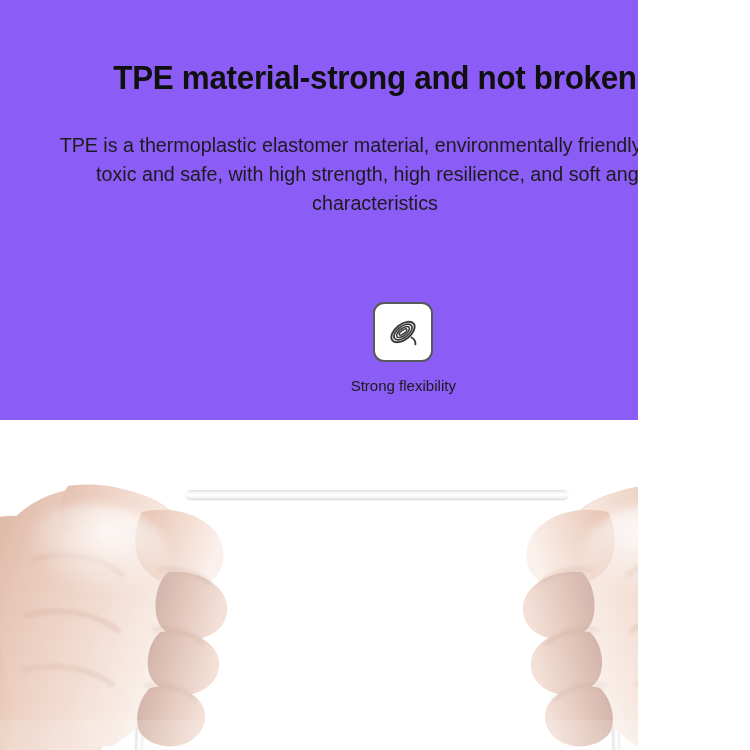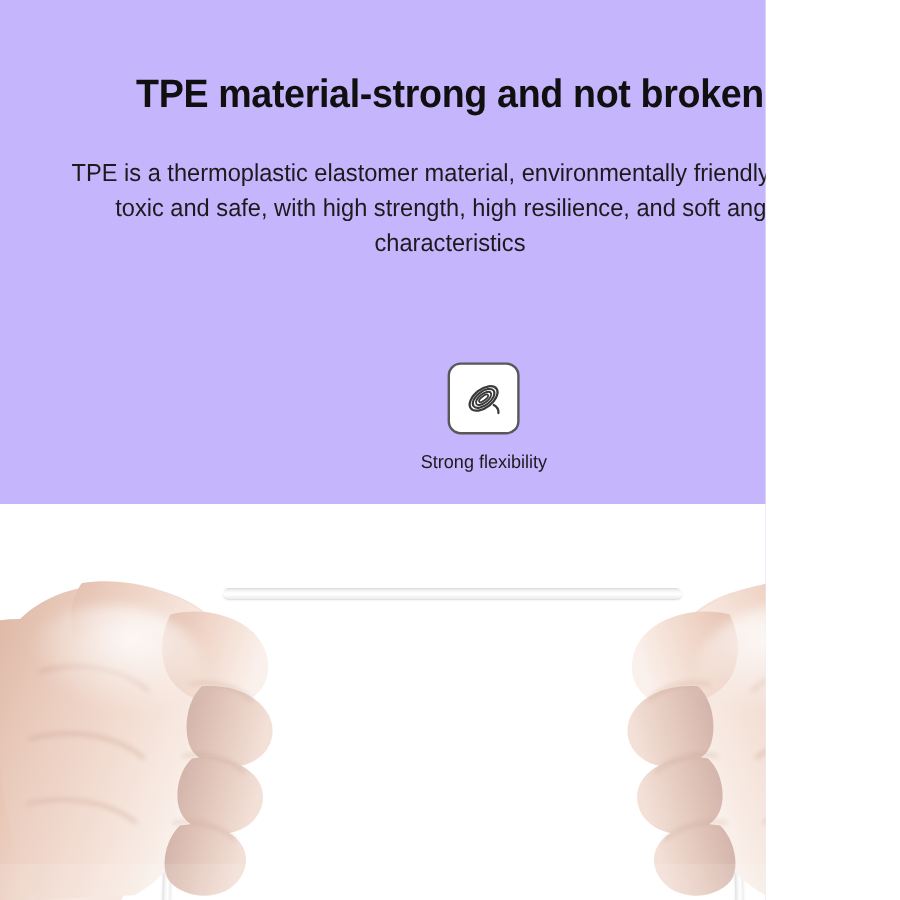--- a/index.html
+++ b/index.html
@@ -8,21 +8,21 @@
     padding: 0;
     background: #ffffff;
   }
   body {
     font-family: "Liberation Sans", "DejaVu Sans", sans-serif;
   }
   .page {
     position: relative;
     width: 638px;
     height: 750px;
-    background: #c4b5fd;
+    background: #8b5cf6;
     overflow: hidden;
   }
 
   
   .headline {
     position: absolute;
     top: 58px;
     left: 0;
     width: 750px;
     text-align: center;

